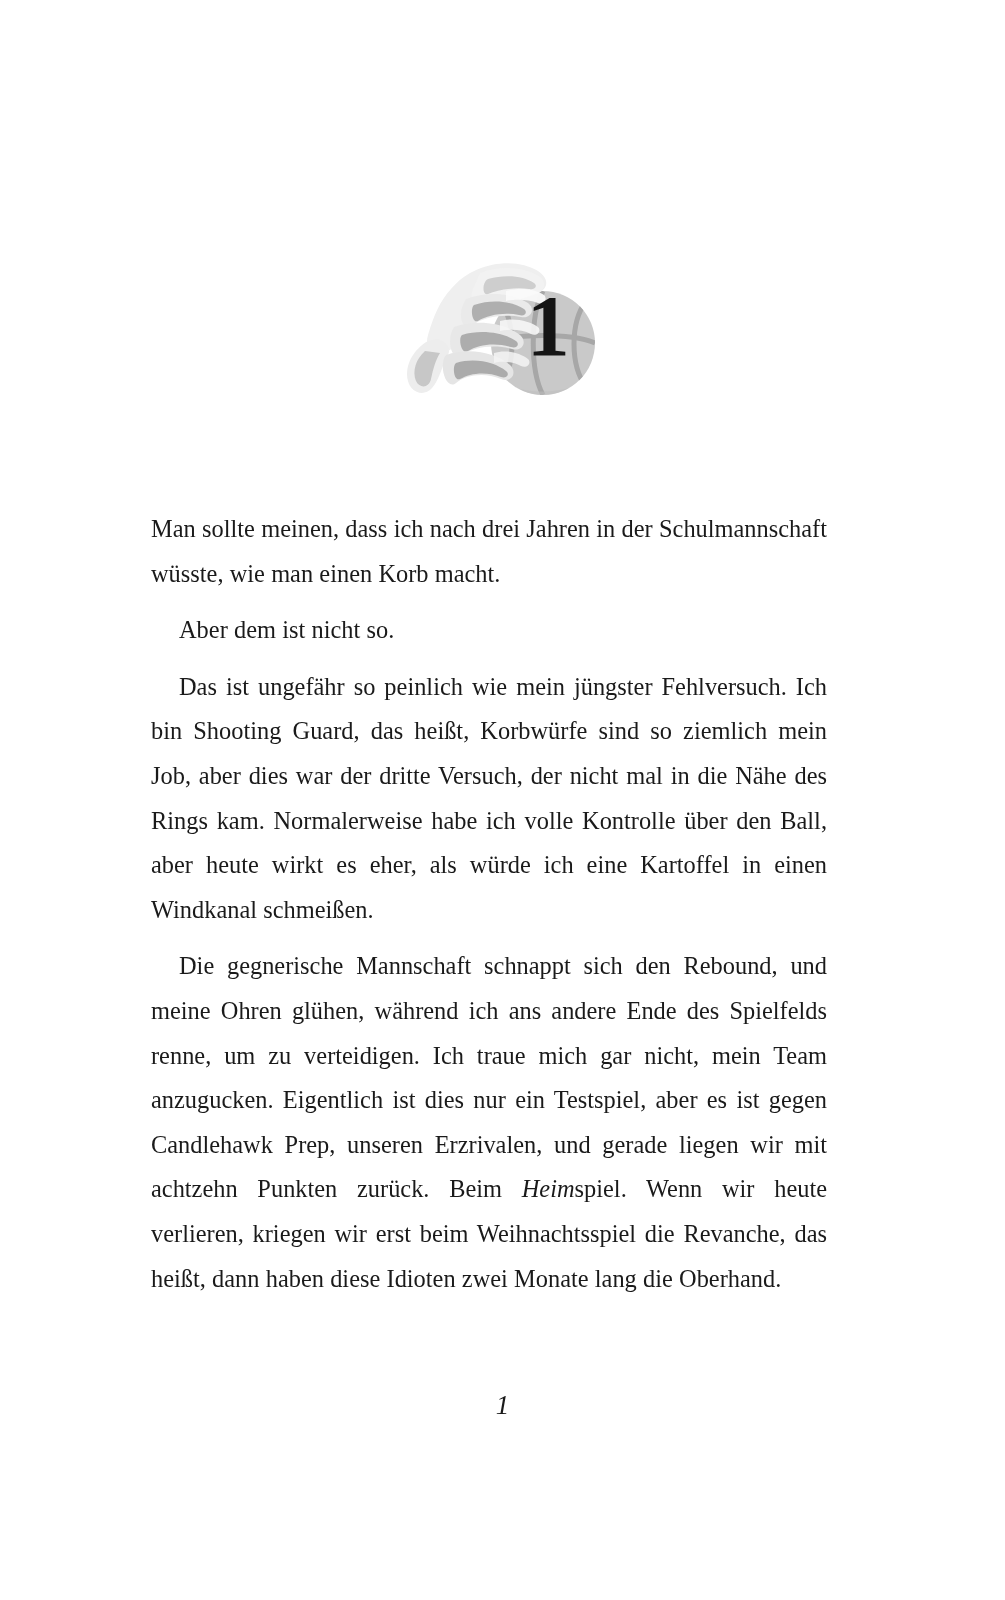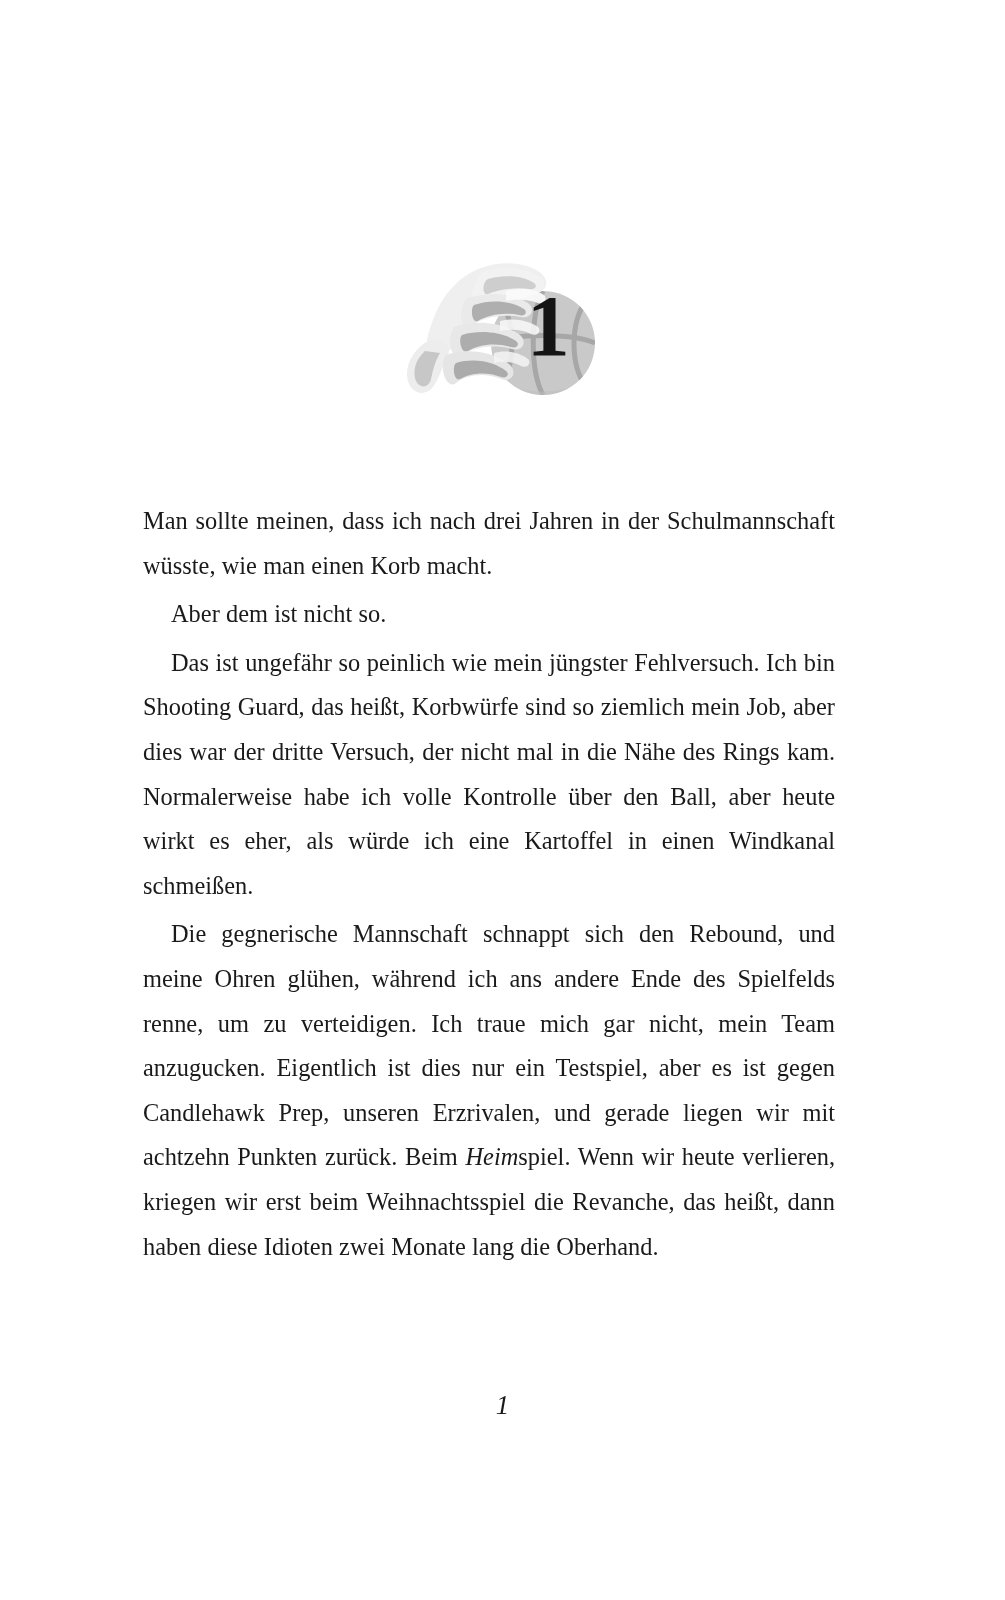--- a/index.html
+++ b/index.html
@@ -62,21 +62,21 @@
   }
 
   
   .text-block {
     position: absolute;
     left: 139px;
     top: 495px;
     width: 700px;
   }
   .para {
-    margin: 4px;
+    margin: 12px;
     font-size: 24.4px;
     line-height: 44.6px;
     text-align: justify;
     text-justify: inter-word;
     hyphens: manual;
     -webkit-hyphens: manual;
     text-indent: 0;
     word-spacing: 0.005em;
   }
   .para.indent {

